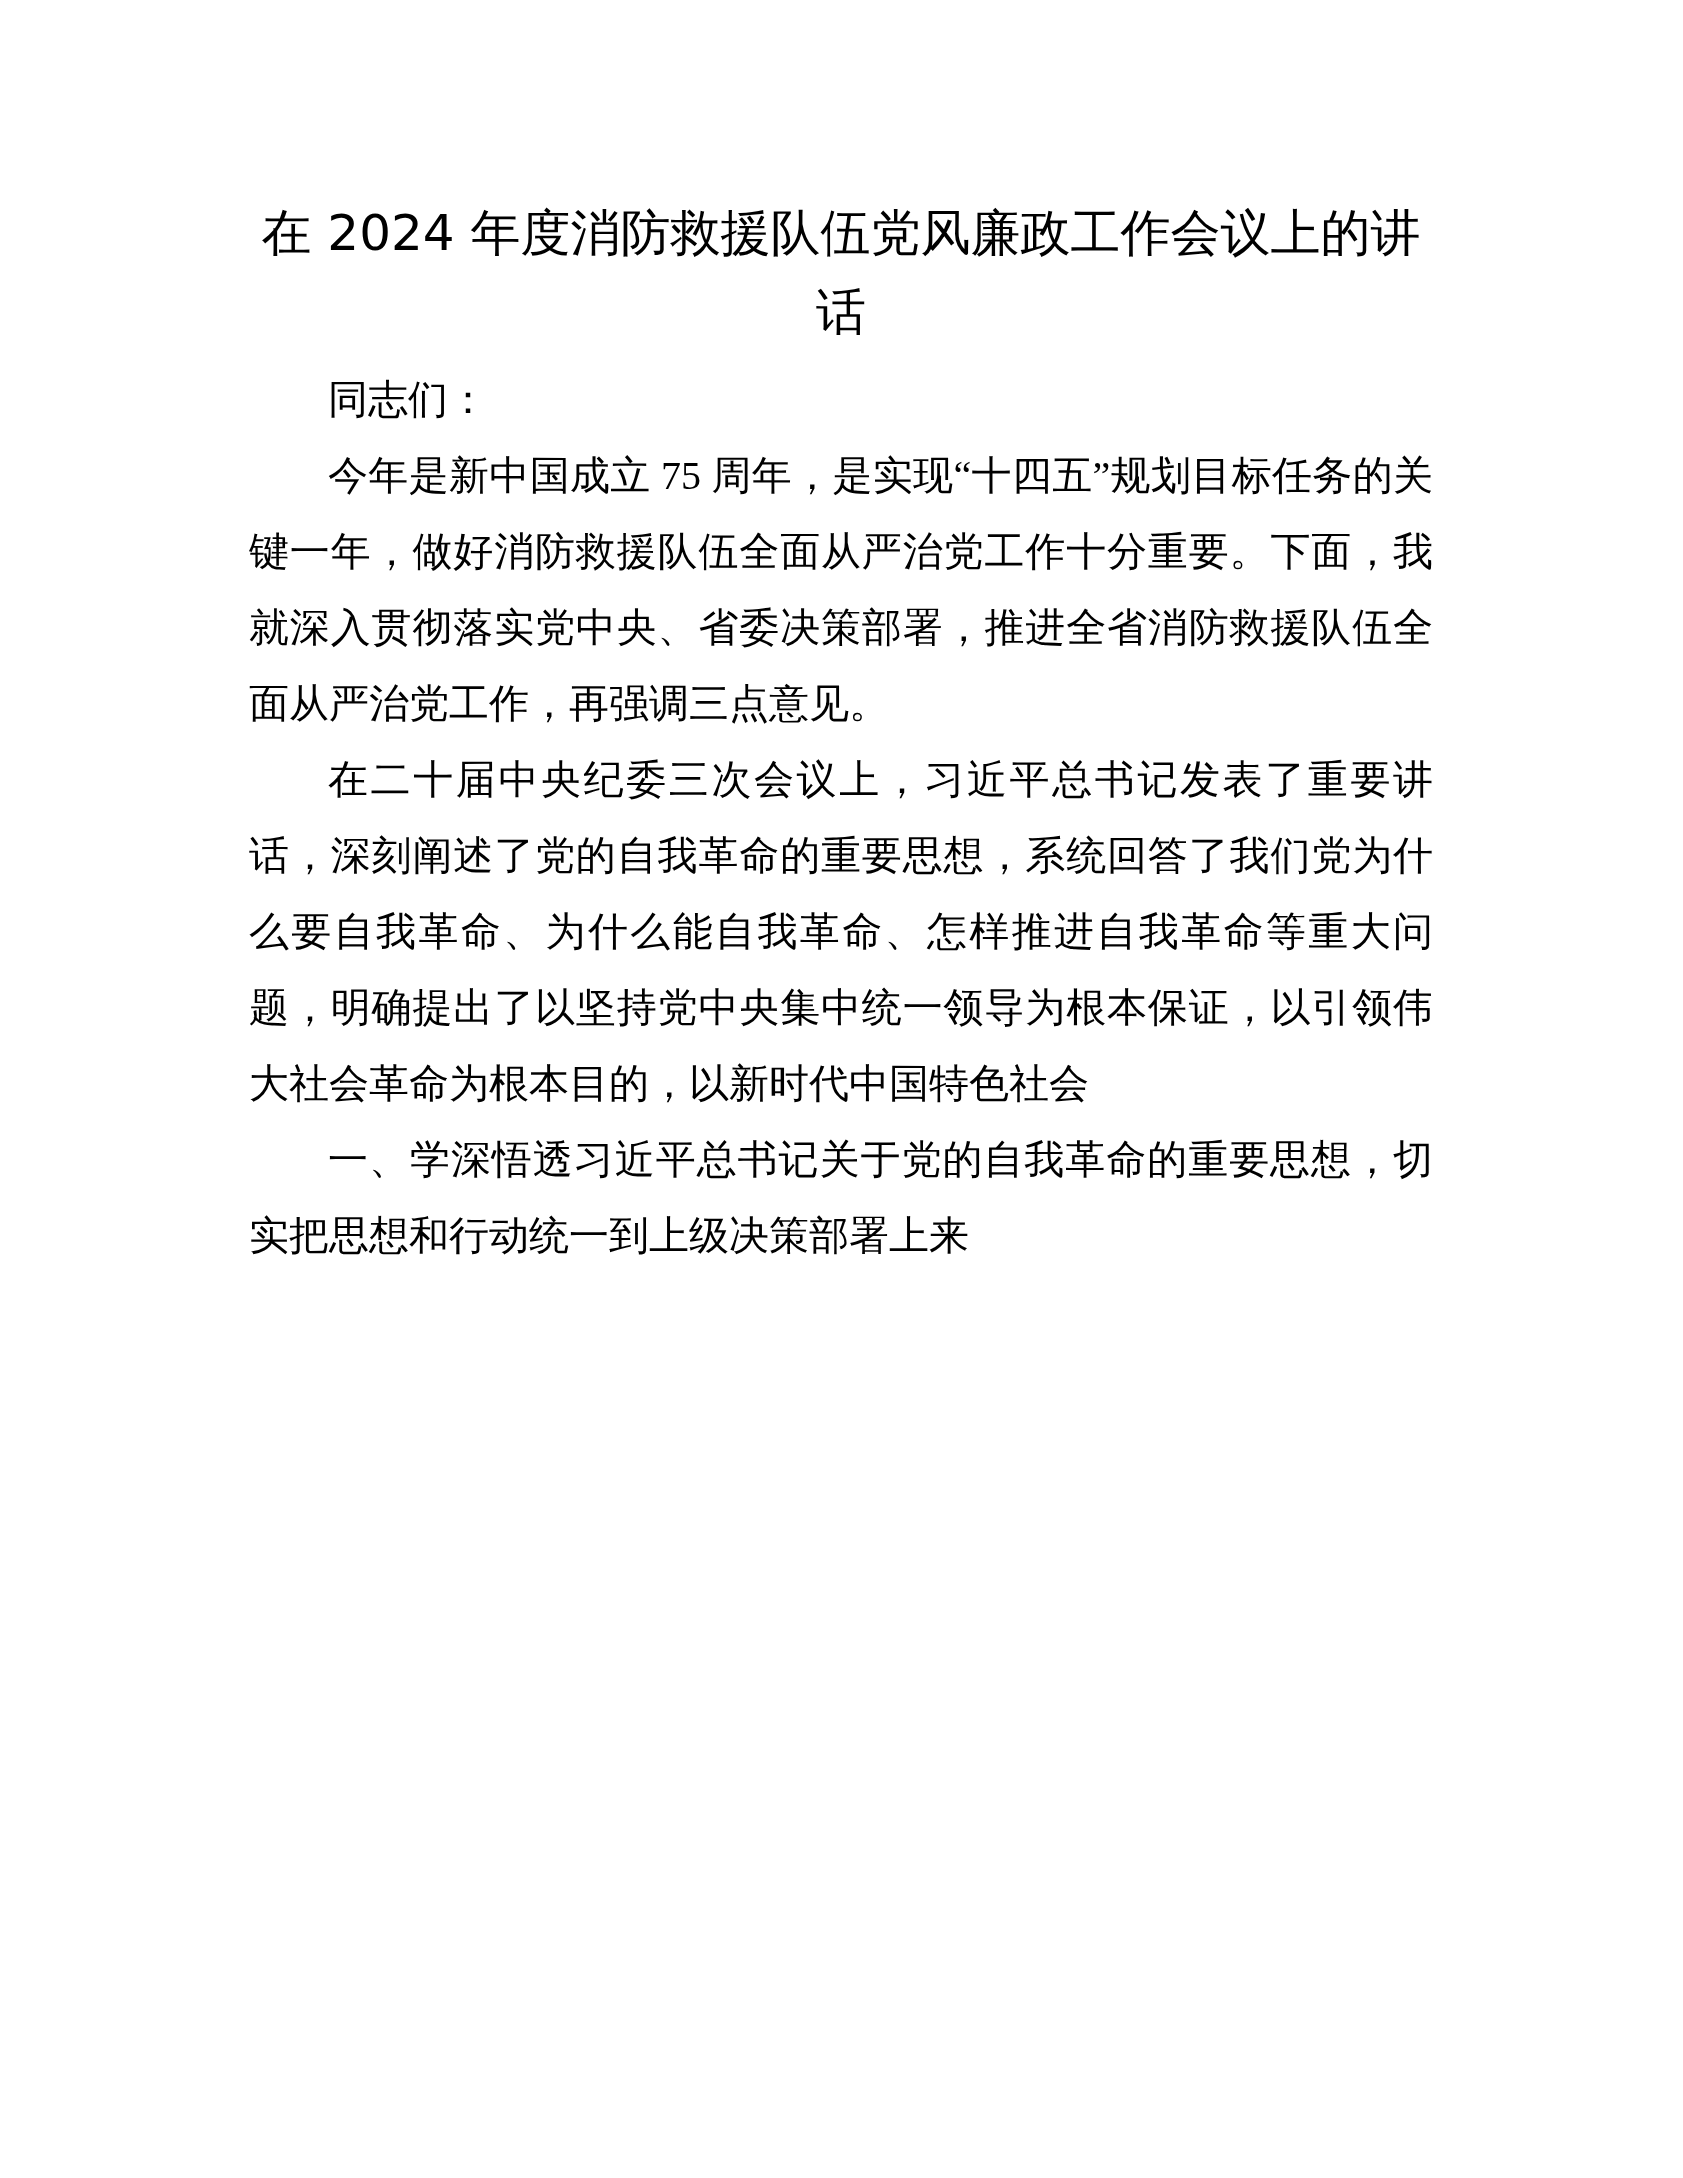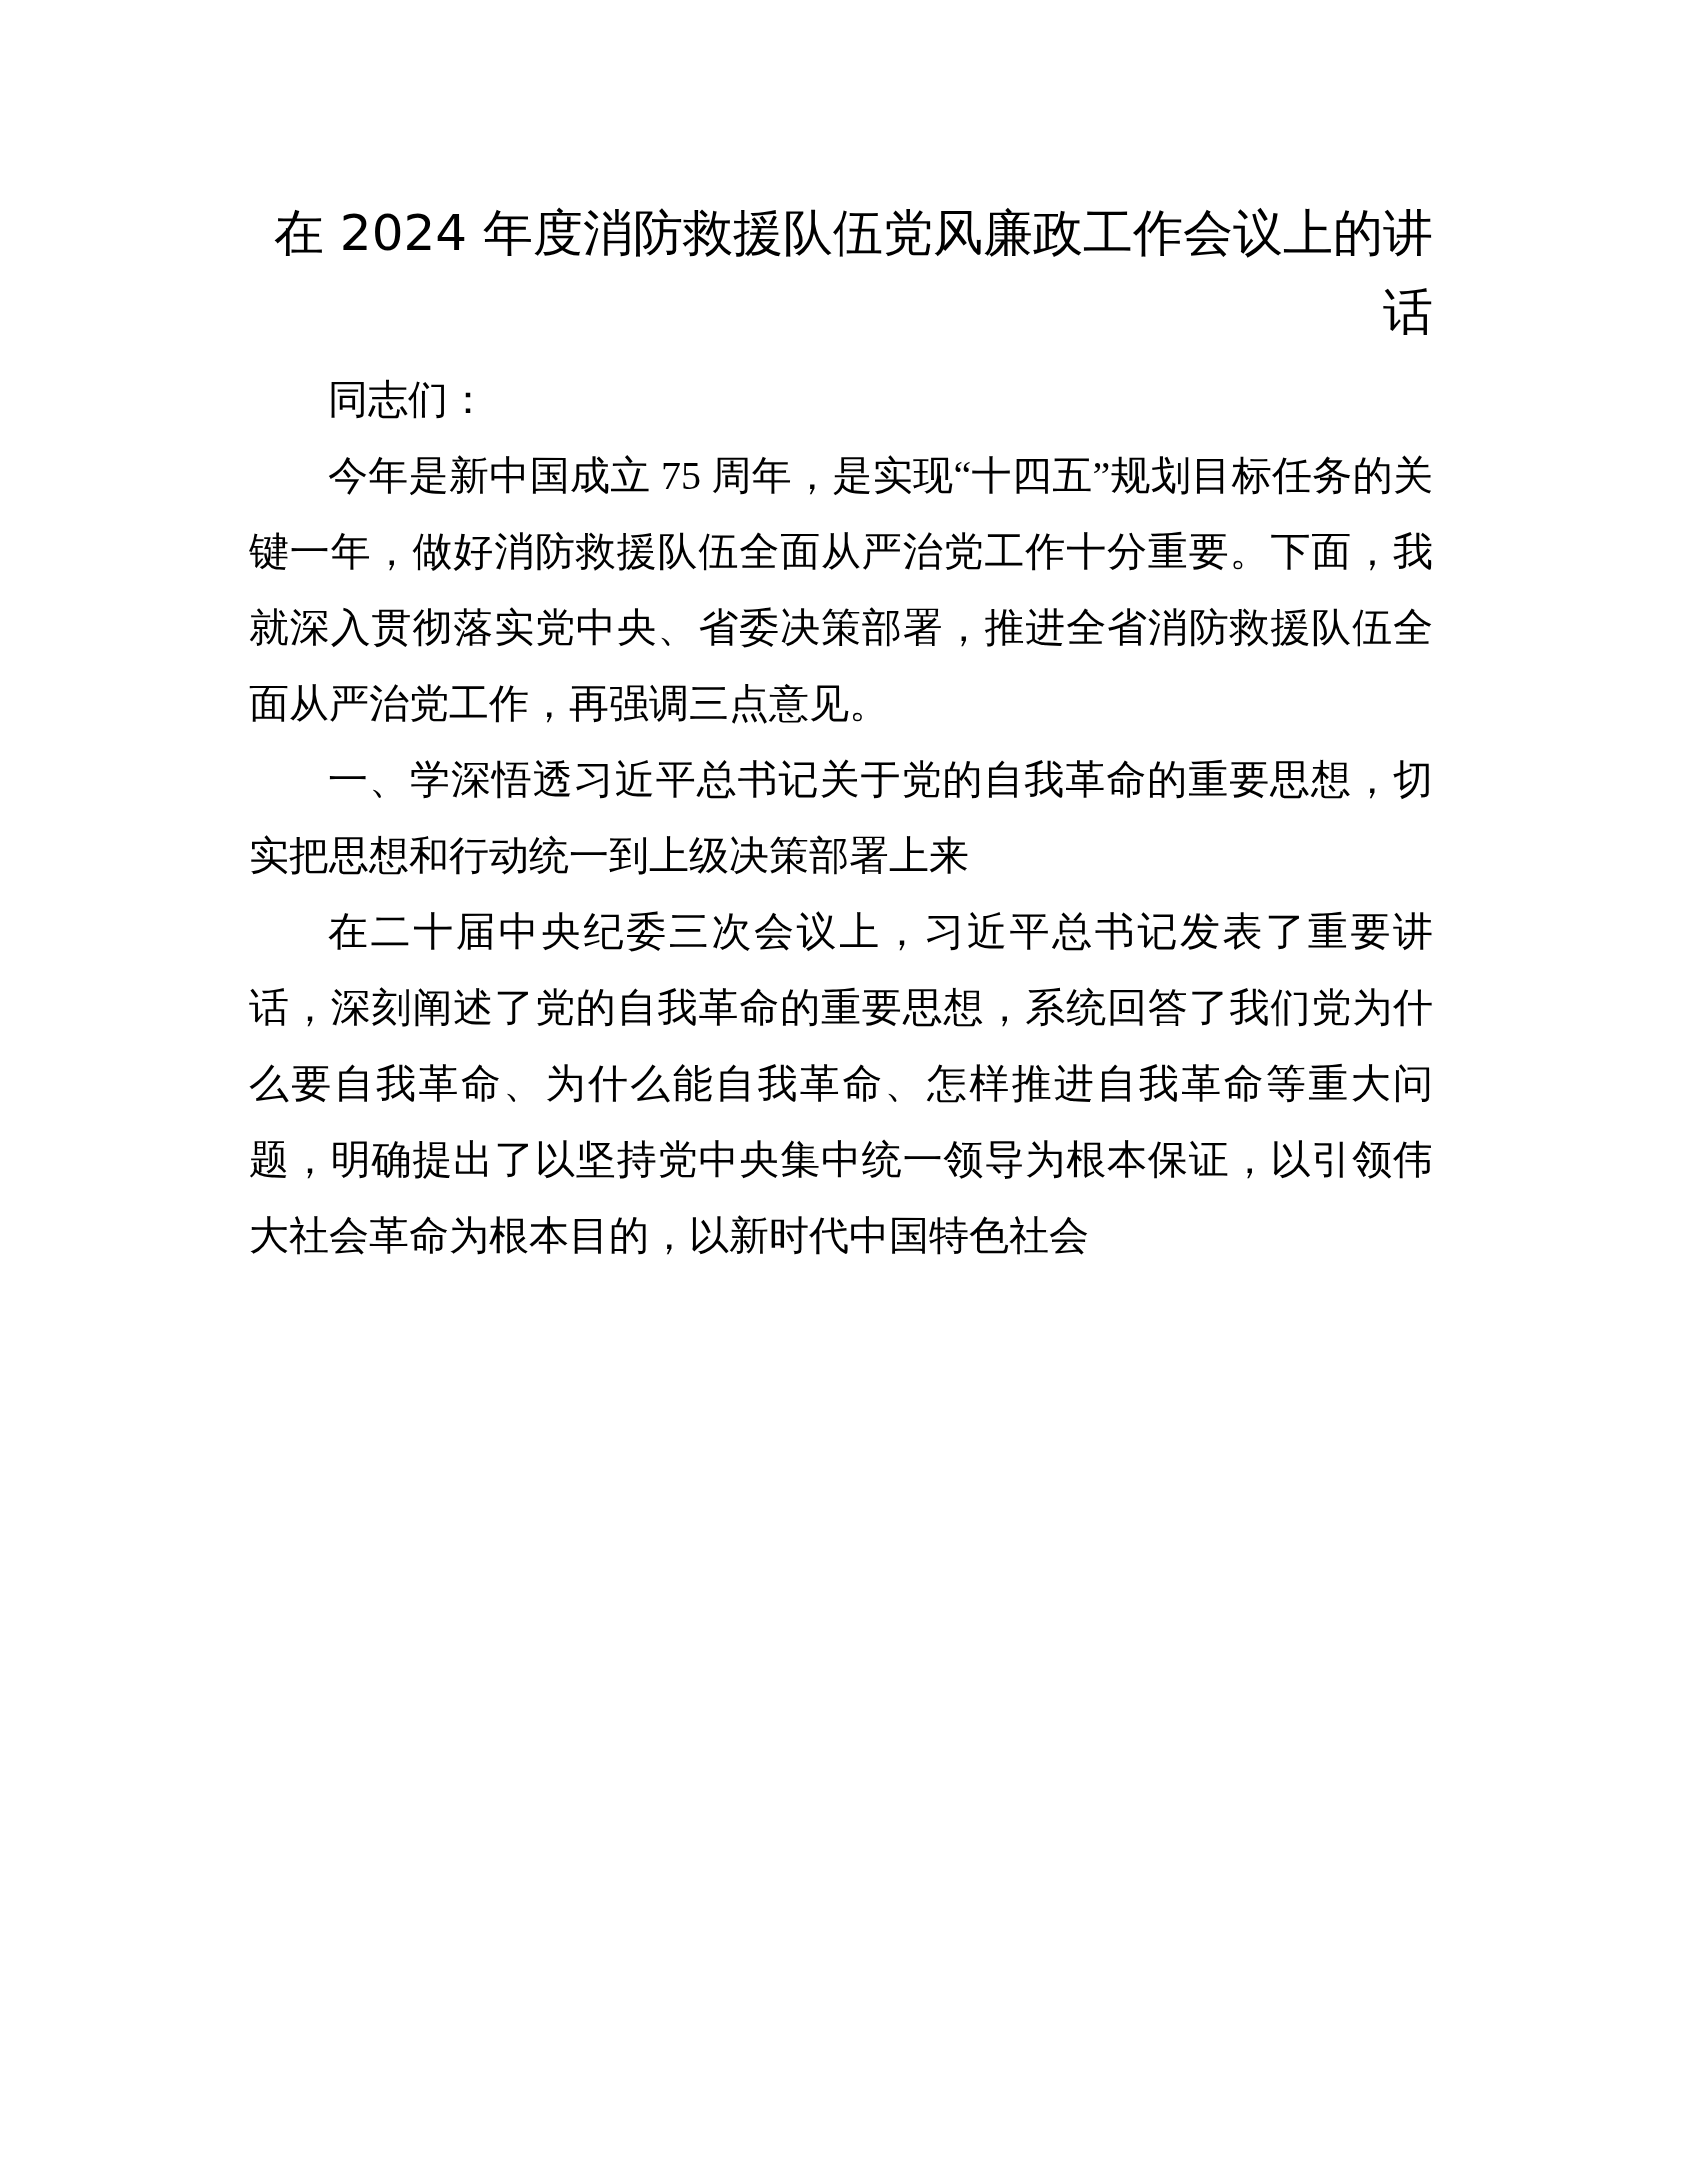--- a/index.html
+++ b/index.html
@@ -15,21 +15,21 @@
     font-family: "DejaVu Sans", "Liberation Sans", sans-serif;
     color: #000000;
   }
   .page {
     position: absolute;
     left: 249px;
     top: 194px;
     width: 1184px;
   }
   .title {
-    text-align: right;
+    text-align: center;
     font-size: 50px;
     line-height: 79px;
     margin: 0 0 10px 0;
     font-weight: normal;
     letter-spacing: 0px;
   }
   .para {
     font-size: 40px;
     line-height: 76px;
     margin: 0 0 0px 0;
@@ -40,16 +40,16 @@
     font-family: Liberation Serif, serif;
   }
 </style>
 </head>
 <body>
 
 <div class="page">
   <h1 class="title">在 2024 年度消防救援队伍党风廉政工作会议上的讲话</h1>
   <p class="para">同志们：</p>
   <p class="para">今年是新中国成立 75 周年，是实现“十四五”规划目标任务的关键一年，做好消防救援队伍全面从严治党工作十分重要。下面，我就深入贯彻落实党中央、省委决策部署，推进全省消防救援队伍全面从严治党工作，再强调三点意见。</p>
+  <p class="para">在二十届中央纪委三次会议上，习近平总书记发表了重要讲话，深刻阐述了党的自我革命的重要思想，系统回答了我们党为什么要自我革命、为什么能自我革命、怎样推进自我革命等重大问题，明确提出了以坚持党中央集中统一领导为根本保证，以引领伟大社会革命为根本目的，以新时代中国特色社会</p>
   <p class="para">一、学深悟透习近平总书记关于党的自我革命的重要思想，切实把思想和行动统一到上级决策部署上来</p>
-  <p class="para">在二十届中央纪委三次会议上，习近平总书记发表了重要讲话，深刻阐述了党的自我革命的重要思想，系统回答了我们党为什么要自我革命、为什么能自我革命、怎样推进自我革命等重大问题，明确提出了以坚持党中央集中统一领导为根本保证，以引领伟大社会革命为根本目的，以新时代中国特色社会</p>
 </div>
 
 
 </body></html>

